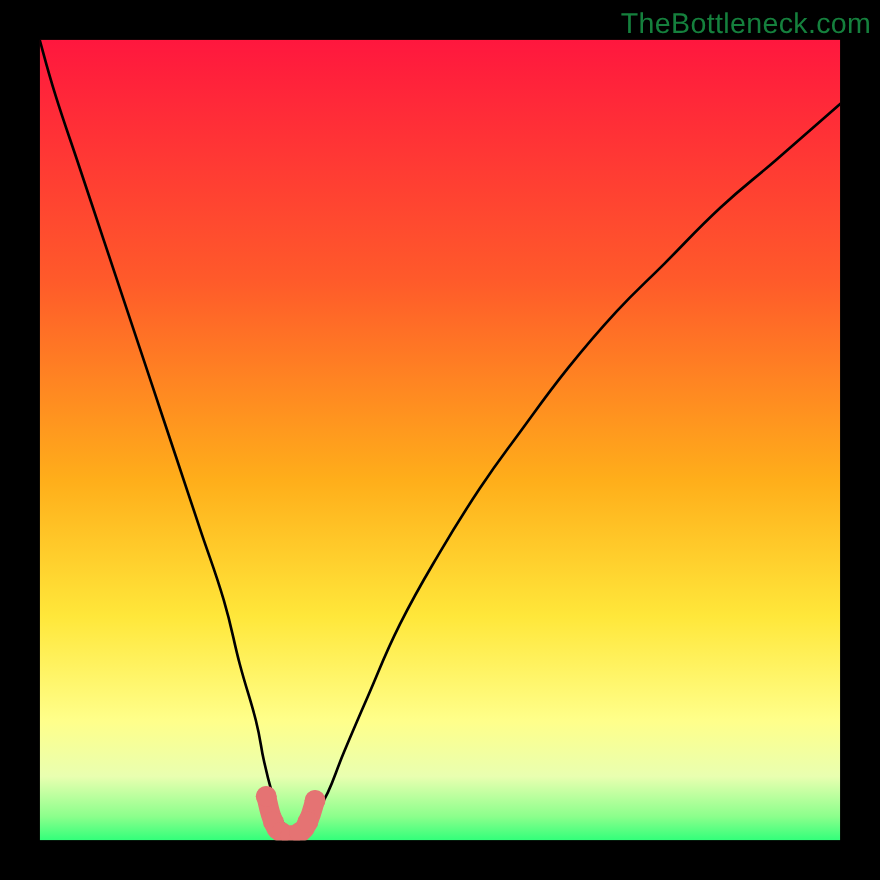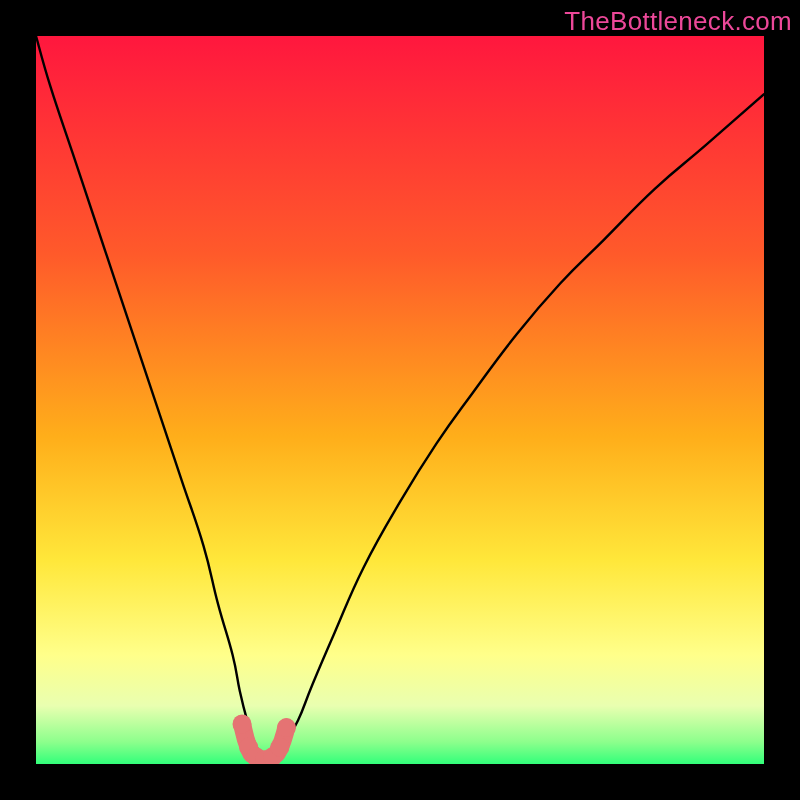--- a/index.html
+++ b/index.html
@@ -24,21 +24,21 @@
     top: 36px;
     left: 36px;
     width: 728px;
     height: 728px;
     overflow: hidden;
   }
   .watermark {
     position: absolute;
     top: 6px;
     right: 8px;
-    color: #ec4899;
+    color: #15803d;
     font-size: 26px;
     font-weight: 500;
     letter-spacing: 0.3px;
     z-index: 30;
   }
   svg {
     display: block;
   }
 </style>
 </head>

